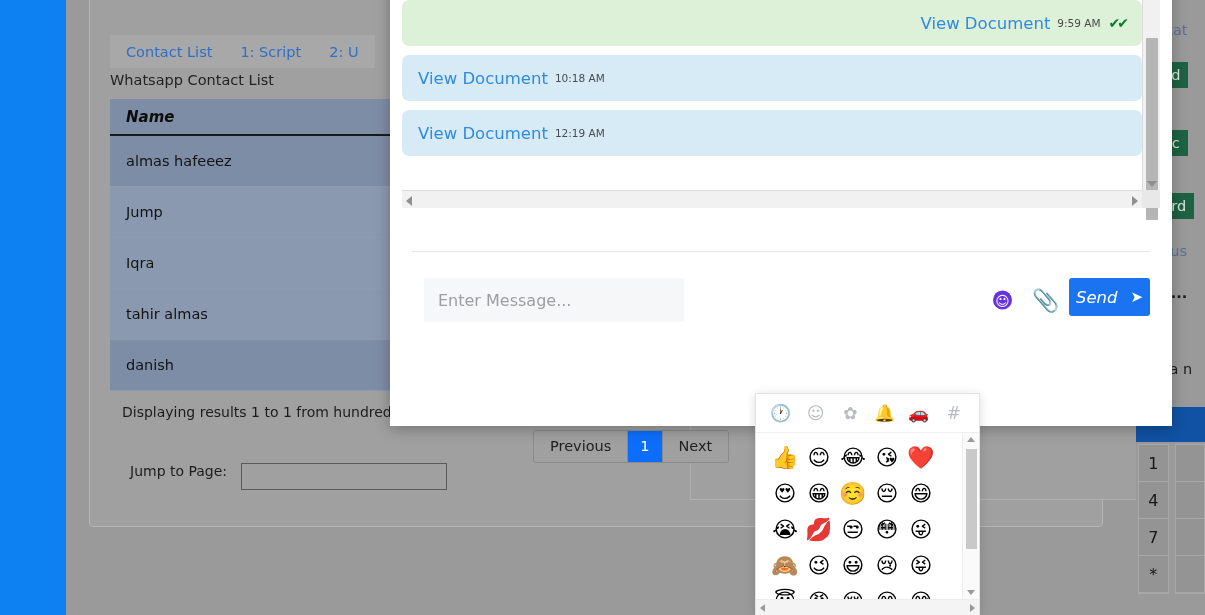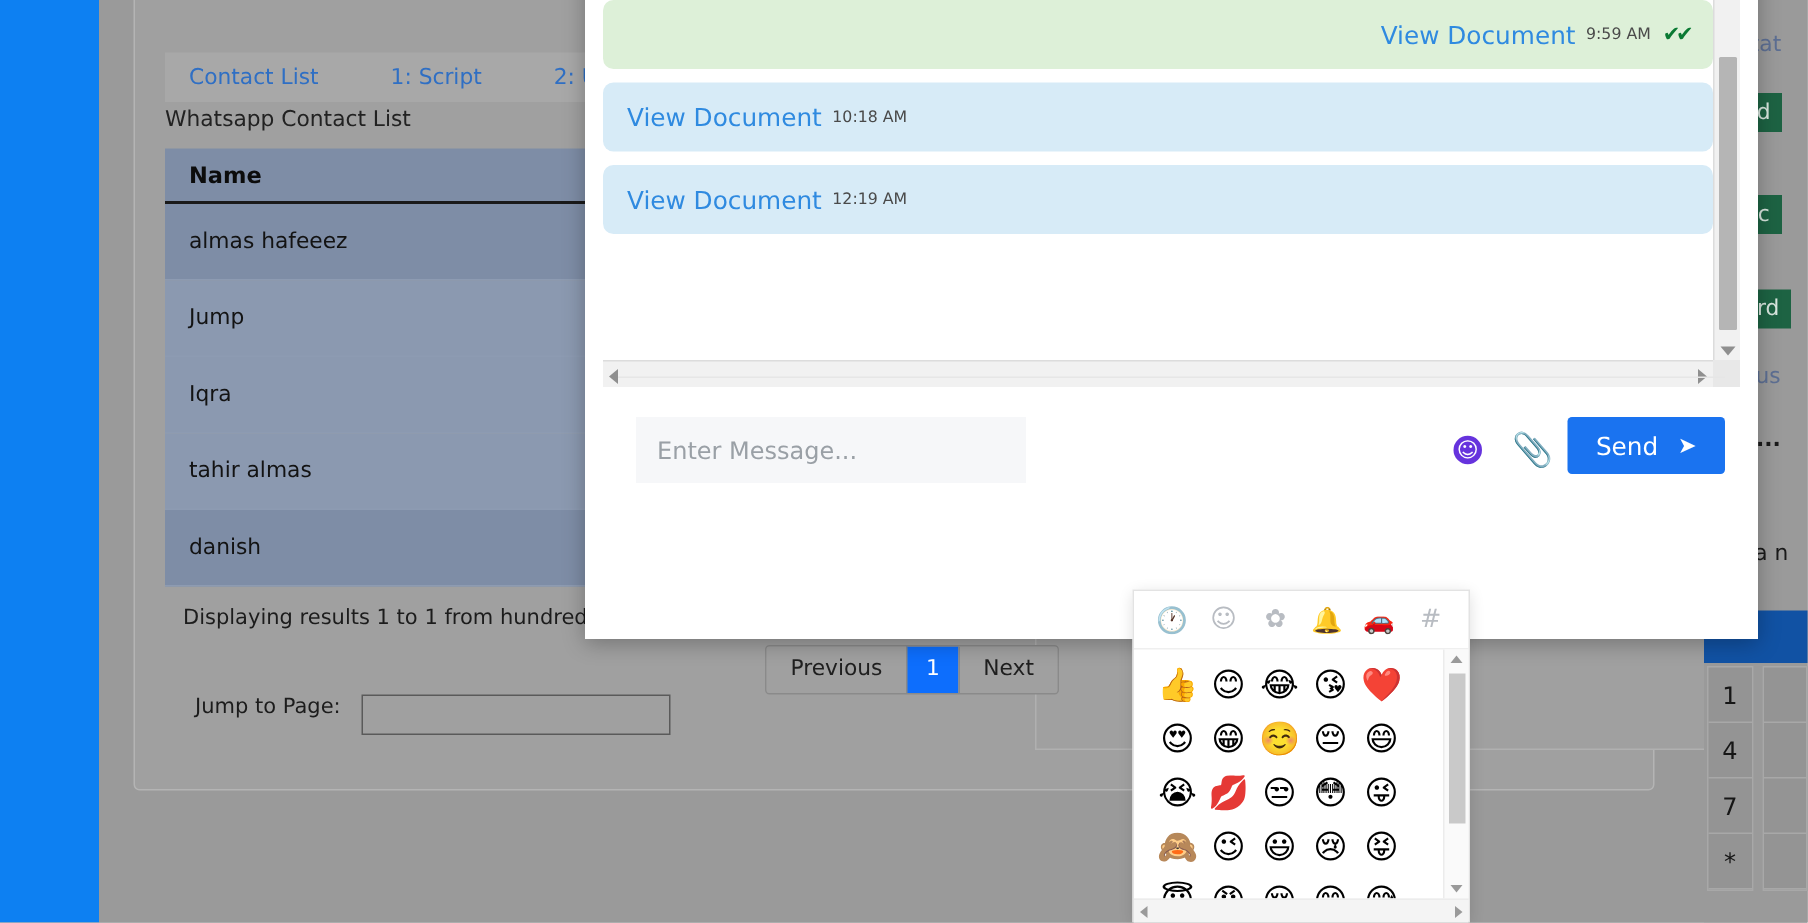--- a/index.html
+++ b/index.html
@@ -21,36 +21,36 @@
     background: #9a9a9a;
   }
 
   
   .content-card {
     position: absolute; left: 89px; top: -4px; width: 1014px; height: 531px;
     background: #a0a0a0; border: 1px solid #b4b4b4; border-radius: 4px;
   }
   .tabbar {
     position: absolute; left: 20px; top: 38px; height: 33px;
-    display: flex; align-items: center; gap: 48px;
+    display: flex; align-items: center; gap: 28px;
     background: #a8a8a8; padding: 0 16px;
   }
   .tabbar .tab {
     color: #2f6fc4; font-size: 14.5px; white-space: nowrap;
   }
   .panel-title {
     position: absolute; left: 20px; top: 75px;
     font-size: 14.5px; color: #222;
   }
   .grid-table {
     position: absolute; left: 20px; top: 102px; width: 385px;
   }
   .grid-head {
     background: #7e8da6; height: 37px; display: flex; align-items: center;
-    padding: 0 16px; border-bottom: 2px solid #1a1a1a;
+    padding: 0 16px; border-bottom: 2px solid #1a1a1a; font-style: italic;
   }
   .grid-head .th { font-size: 15px; font-weight: bold; color: #0c0c0c; }
   .grid-row {
     height: 51px; display: flex; align-items: center; padding: 0 16px;
     font-size: 14.5px; color: #131313;
     border-bottom: 1px solid #8d9bb2;
   }
   .grid-row.odd  { background: #7e8da6; }
   .grid-row.even { background: #8b99b0; }
 
@@ -64,21 +64,21 @@
   }
   .jump-label { font-size: 14px; color: #1c1c1c; }
   .jump-input {
     width: 206px; height: 27px; background: #a0a0a0;
     border: 1px solid #5a5a5a; outline: none;
     font-family: inherit; font-size: 13px; color: #111;
   }
 
   
   .pager {
-    position: absolute; left: 510px; top: 430px;
+    position: absolute; left: 533px; top: 430px;
     display: flex; border: 1px solid #8a8a8a; border-radius: 3px;
     overflow: hidden; background: #a0a0a0;
   }
   .pager .pg {
     padding: 0 16px; height: 31px; line-height: 31px;
     font-size: 14.5px; color: #1f1f1f; background: #a0a0a0;
   }
   .pager .pg.active { background: #0d6efd; color: #fff; min-width: 30px; text-align: center; padding: 0 12px; }
   .pager .pg + .pg { border-left: 1px solid #8a8a8a; }
 
@@ -116,21 +116,21 @@
     flex: 1; display: flex; align-items: center; justify-content: center;
     font-size: 16px; color: #161616; border-bottom: 1px solid #a8a8a8;
   }
 
   
   .modal {
     position: absolute; left: 390px; top: -60px; width: 782px; height: 486px;
     background: #ffffff; box-shadow: 0 3px 14px rgba(0,0,0,.28);
   }
   .chat-wrap {
-    position: absolute; left: 12px; top: 60px; right: 12px; height: 258px;
+    position: absolute; left: 12px; top: 60px; right: 12px; height: 208px;
     background: #fff;
   }
   .chat-scroll {
     position: absolute; left: 0; top: 0; right: 18px; bottom: 18px;
     overflow: hidden; background: #fff;
   }
   .bubble {
     position: relative; border-radius: 7px; padding: 13px 16px;
     margin-bottom: 9px; min-height: 46px; display: flex; align-items: center;
   }
@@ -192,23 +192,23 @@
     position: absolute; right: 11px; top: 50%; transform: translateY(-50%);
     width: 19px; height: 19px; border-radius: 50%; background: #6633dd;
     display: flex; align-items: center; justify-content: center;
     color: #fff; font-size: 14px; line-height: 1;
   }
   .clip-btn {
     width: 46px; height: 44px; display: flex; align-items: center;
     justify-content: center; color: #2f6fe0; font-size: 22px;
   }
   .send-btn {
-    width: 105px; height: 38px; background: #1a73f0; border-radius: 3px;
+    width: 81px; height: 38px; background: #1a73f0; border-radius: 3px;
     display: flex; align-items: center; justify-content: center; gap: 13px;
-    color: #fff; font-size: 16.5px;
+    color: #fff; font-size: 16.5px; font-style: italic;
   }
   .send-btn .arrow { font-size: 15px; }
 
   
   .emoji-panel {
     position: absolute; left: 755px; top: 393px; width: 225px; height: 222px;
     background: #fff; border: 1px solid #e3e3e3; box-shadow: 0 2px 10px rgba(0,0,0,.14);
   }
   .emoji-tabs {
     height: 39px; display: flex; align-items: center; justify-content: space-around;

